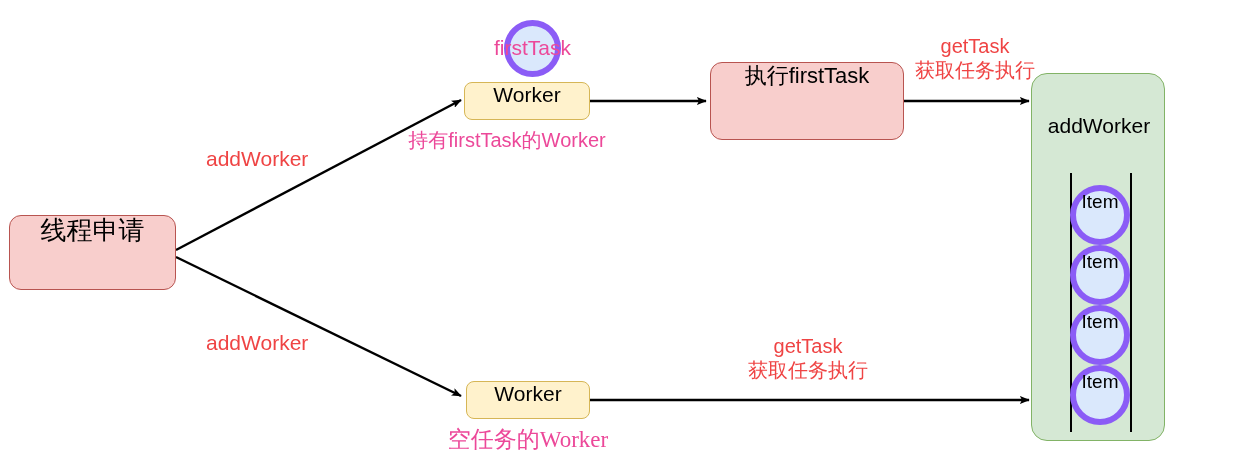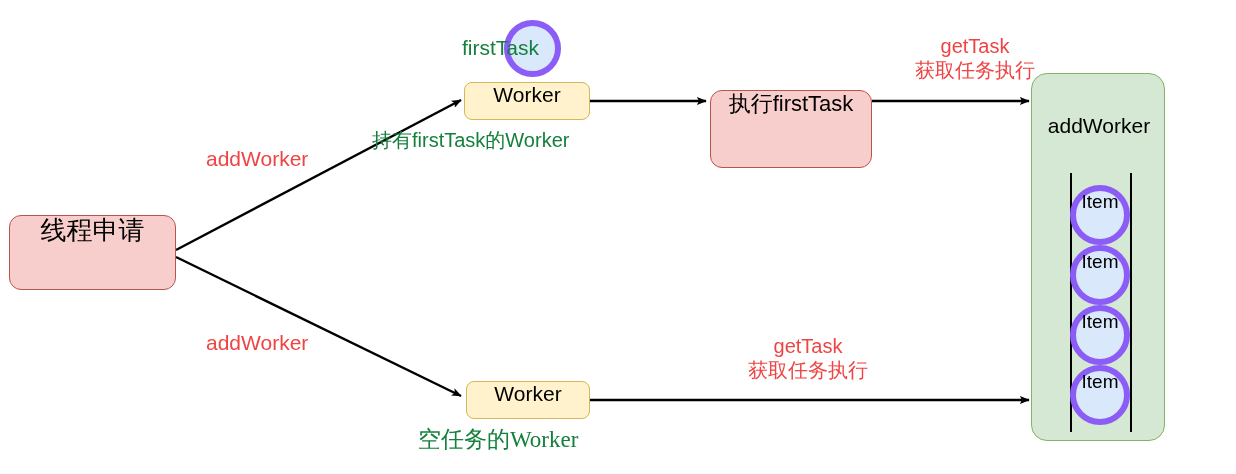--- a/index.html
+++ b/index.html
@@ -58,21 +58,22 @@
     position: absolute;
     color: #ef4444;
     text-align: center;
     line-height: 1.2;
     white-space: nowrap;
     background: transparent;
   }
   .overflow-text {
     position: absolute;
     white-space: nowrap;
-    color: #15803d;
+    text-align: center;
+    color: #ec4899;
     pointer-events: none;
   }
   .queue-rail {
     position: absolute;
     background: #000000;
     width: 2px;
   }
   .node-label-inner {
     white-space: nowrap;
   }
@@ -106,21 +107,21 @@
 
   <div class="node circle-blue" style="left:504px; top:20px; width:57px; height:57px; z-index:1;"></div>
   <div class="overflow-text" style="left:462px; top:36px; width:141px; font-size:21px; z-index:3;">firstTask</div>
 
   <div class="node box-yellow" style="left:464px; top:82px; width:126px; height:38px; font-size:21px; z-index:2;">
     <span class="node-label-inner">Worker</span>
   </div>
 
   <div class="overflow-text" style="left:372px; top:127px; width:270px; font-size:20px;">持有firstTask的Worker</div>
 
-  <div class="node box-pink" style="left:710px; top:62px; width:162px; height:78px; font-size:22px;margin-top:28px;">
+  <div class="node box-pink" style="left:710px; top:62px; width:194px; height:78px; font-size:22px;">
     <span class="node-label-inner">执行firstTask</span>
   </div>
 
   <div class="node box-yellow" style="left:466px; top:381px; width:124px; height:38px; font-size:21px;">
     <span class="node-label-inner">Worker</span>
   </div>
 
   <div class="overflow-text" style="left:418px; top:424px; width:220px; font-size:23px;font-family:Liberation Serif, serif;">空任务的Worker</div>
 
   <div class="node box-green" style="left:1031px; top:73px; width:134px; height:368px; display:block;">

